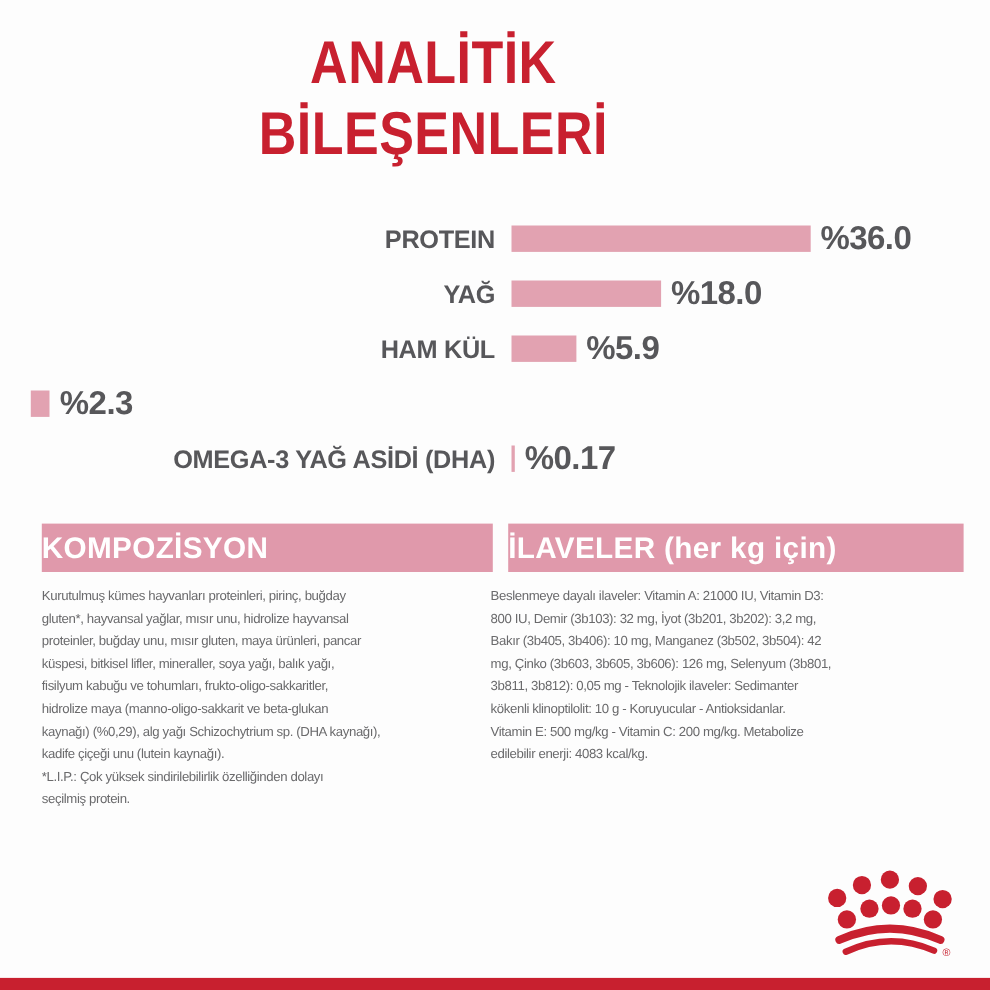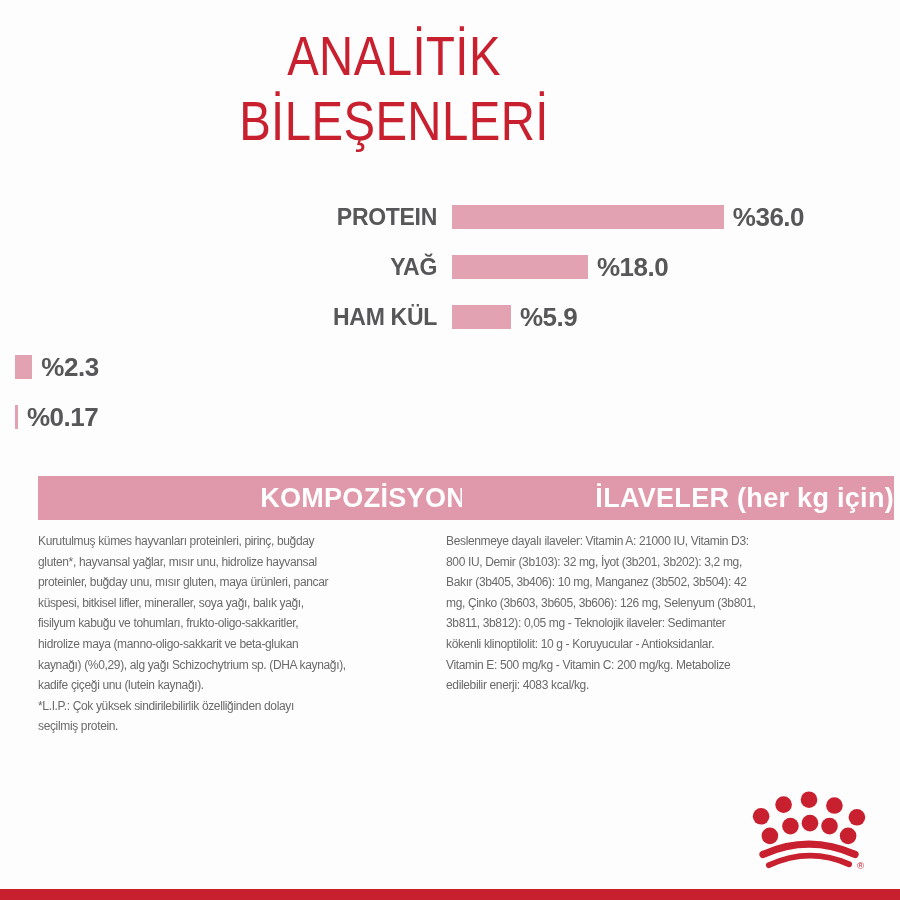--- a/index.html
+++ b/index.html
@@ -9,56 +9,55 @@
     font-family: "Liberation Sans", sans-serif;
     overflow: hidden;
   }
   .page { position: relative; width: 900px; height: 900px; }
 
   
   .title {
     position: absolute; top: 24px; left: 0; width: 788px;
     text-align: center;
     color: var(--accent_red, #c8202f);
-    font-weight: normal;
+    font-weight: bold;
   }
   .title-line {
     display: block;
     font-size: 55px; line-height: 65px;
     transform: scaleX(0.86);
     transform-origin: center;
     letter-spacing: 0.5px;
   }
 
   
   .chart { position: absolute; top: 192px; left: 0; width: 900px; }
-  .chart-row { display: flex; align-items: center; height: 50px; }
+  .chart-row { display: flex; align-items: center; height: 50px; padding-left: 13px; }
   .chart-label {
     flex: none; width: 437px; text-align: right;
     font-weight: bold; font-size: 23px; letter-spacing: -0.3px;
     color: var(--text_dark, #57575a);
   }
   .chart-bar {
     flex: none; height: 24px; margin-left: 15px;
     background: var(--bar_pink, #e2a2b1);
   }
   .chart-value {
-    font-weight: bold; font-size: 26px; margin-left: 9px;
+    font-weight: bold; font-size: 30px; margin-left: 9px;
     letter-spacing: -0.5px;
     color: var(--text_dark, #57575a);
   }
 
   
   .section-header {
     position: absolute; top: 476px; height: 44px;
     background: var(--header_pink, #e099ab);
     color: #ffffff; font-weight: bold; font-size: 27px;
-    display: flex; align-items: center; justify-content: flex-end;
+    display: flex; align-items: center; justify-content: flex-start;
     letter-spacing: 0.3px;
-    padding-left: 18px;
   }
   .header-left  { left: 38px;  width: 410px; }
   .header-right { left: 462px; width: 414px; }
 
   
   .section-body {
     position: absolute; top: 531px;
     font-size: 12px; line-height: 20.6px;
     letter-spacing: -0.35px;
     color: var(--text_gray, #6a6a6c);
@@ -99,20 +98,21 @@
       <div class="chart-row">
         <div class="chart-label">HAM KÜL</div>
         <div class="chart-bar" style="width: 58.89px;"></div>
         <div class="chart-value">%5.9</div>
       </div>
       <div class="chart-row">
         <div class="chart-bar" style="width: 17.365px;"></div>
         <div class="chart-value">%2.3</div>
       </div>
       <div class="chart-row">
+        <div class="chart-label">OMEGA-3 YAĞ ASİDİ (DHA)</div>
         <div class="chart-bar" style="width: 3px;"></div>
         <div class="chart-value">%0.17</div>
       </div>
     </div>
 
   <div class="section-header header-left">
     <span>KOMPOZİSYON</span>
   </div>
   <div class="section-header header-right">
     <span>İLAVELER (her kg için)</span>

